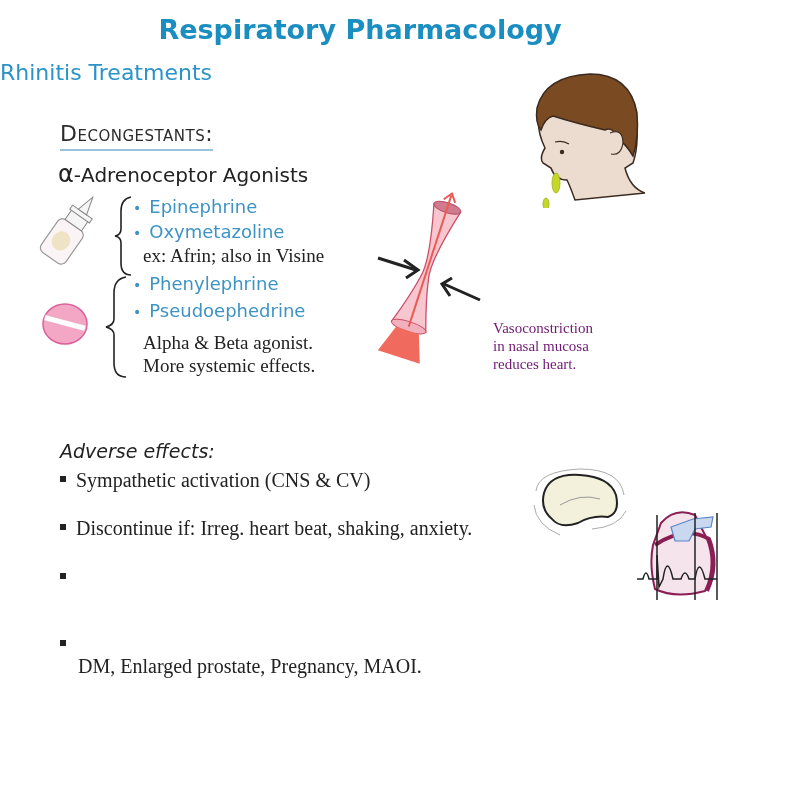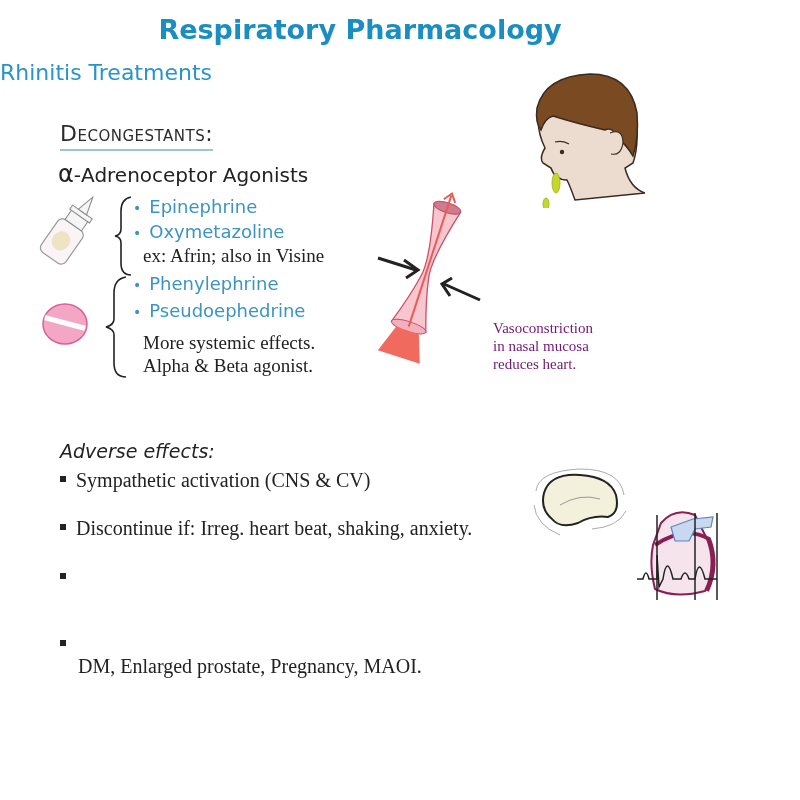--- a/index.html
+++ b/index.html
@@ -64,22 +64,22 @@
   <rect x="4" y="20" width="42" height="6" fill="#fff" transform="rotate(15 25 23)" stroke="#e8a0bf" stroke-width="0.6"></rect>
 </svg>
 
 <svg class="abs" style="left:100px;top:275px" width="28" height="105">
   <path d="M26 2 Q14 4 14 18 L14 44 Q14 50 6 52 Q14 54 14 60 L14 88 Q14 102 26 102" stroke="#222" stroke-width="1.6" fill="none"></path>
 </svg>
 
 <div class="abs drug sans" style="left:133px;top:273px"><span class="dot">•</span><span>Phenylephrine</span></div>
 <div class="abs drug sans" style="left:133px;top:300px"><span class="dot">•</span><span>Pseudoephedrine</span></div>
 <div class="abs note serif" style="left:143px;top:331px">
+  <div>Alpha &amp; Beta agonist.</div>
   <div>More systemic effects.</div>
-  <div>Alpha &amp; Beta agonist.</div>
 </div>
 
 <svg class="abs" style="left:372px;top:190px" width="110" height="180">
   <g transform="rotate(18 55 90)">
     <path d="M38 15 Q52 70 48 88 Q44 110 34 140 L70 140 Q60 110 56 88 Q52 70 66 15 Z" fill="#f7c6cf" stroke="#c9506a" stroke-width="1.3"></path>
     <ellipse cx="52" cy="15" rx="14" ry="5" fill="#d07a8e" stroke="#b84e66" stroke-width="1"></ellipse>
     <ellipse cx="52" cy="140" rx="18" ry="5" fill="#f2b0bc" stroke="#c9506a" stroke-width="1"></ellipse>
     <line x1="52" y1="140" x2="52" y2="2" stroke="#e85c55" stroke-width="2"></line>
     <path d="M46 8 L52 0 L58 8" stroke="#e85c55" stroke-width="2" fill="none"></path>
     <path d="M40 144 L30 172 L74 172 L64 144 Z" fill="#f06a5d"></path>

